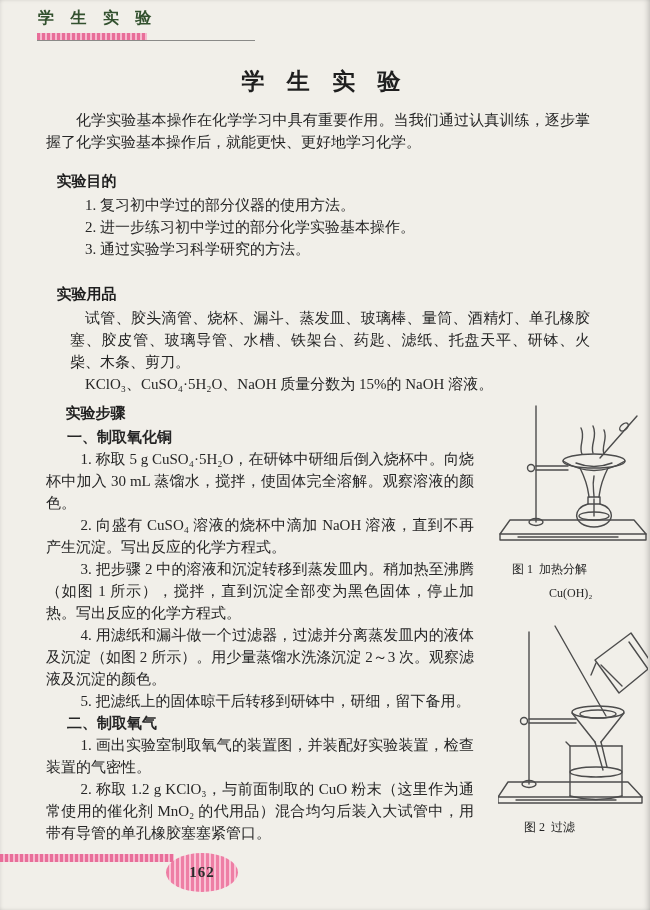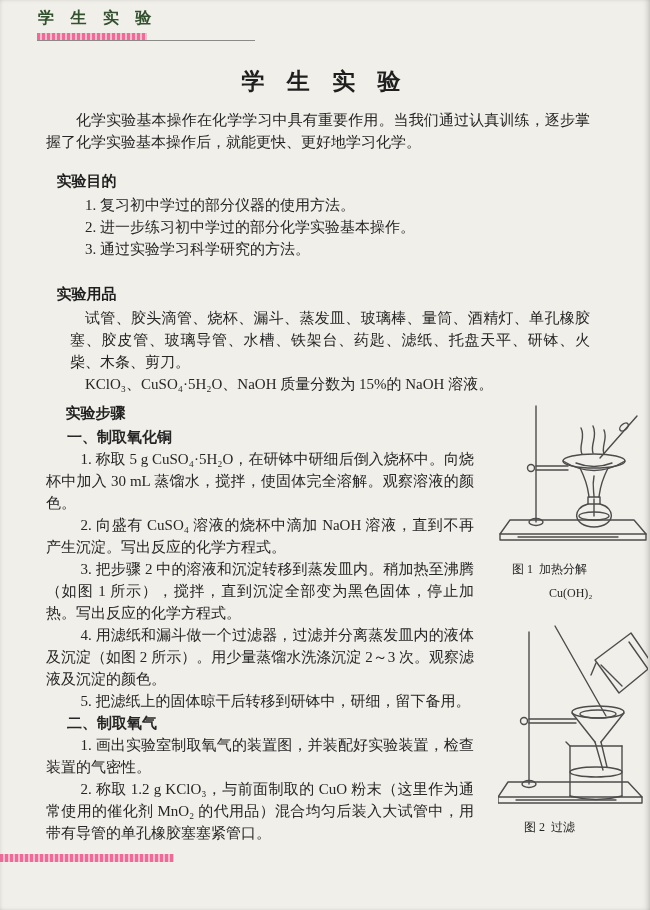--- a/index.html
+++ b/index.html
@@ -193,14 +193,17 @@
           <figcaption class="fig-caption fig2-caption">
             <span>图 2</span>&nbsp;&nbsp;<span>过滤</span>
           </figcaption>
         </figure>
 
       </div>
     </div>
   </div>
 
   <div class="footer-bar"></div>
+  <div class="page-oval">
+    <span>162</span>
+  </div>
 
 </div>
 
 </body></html>

